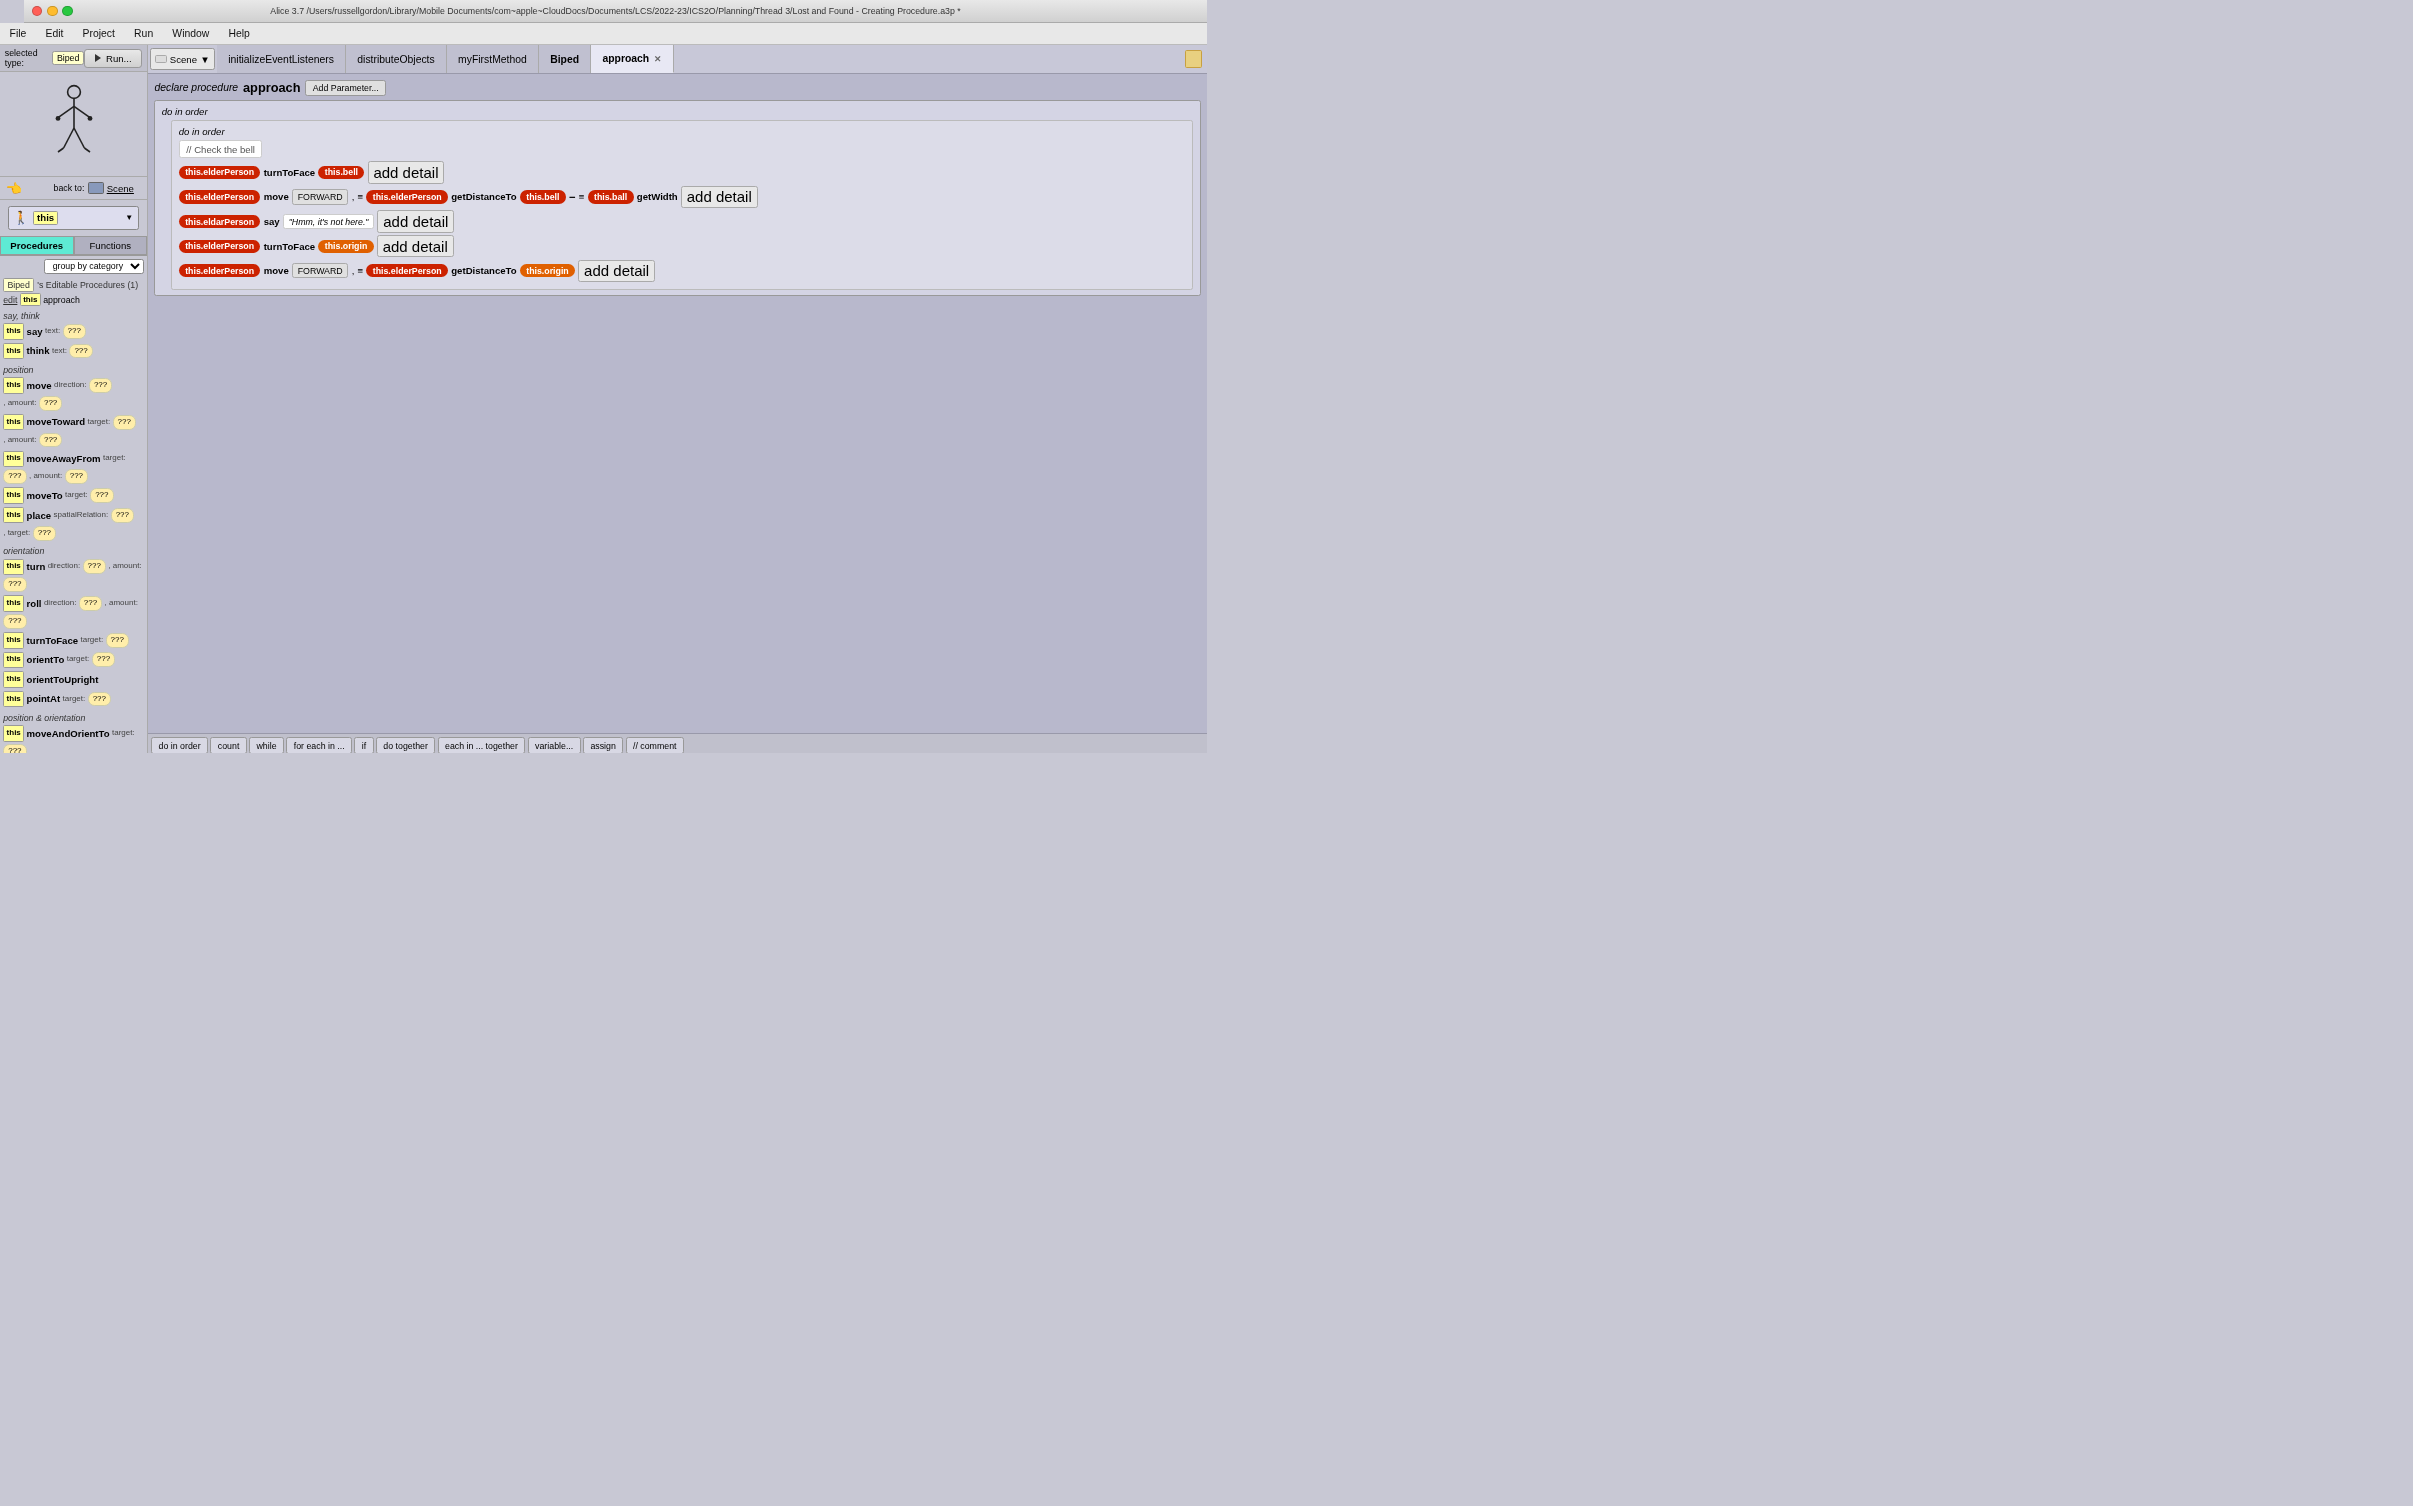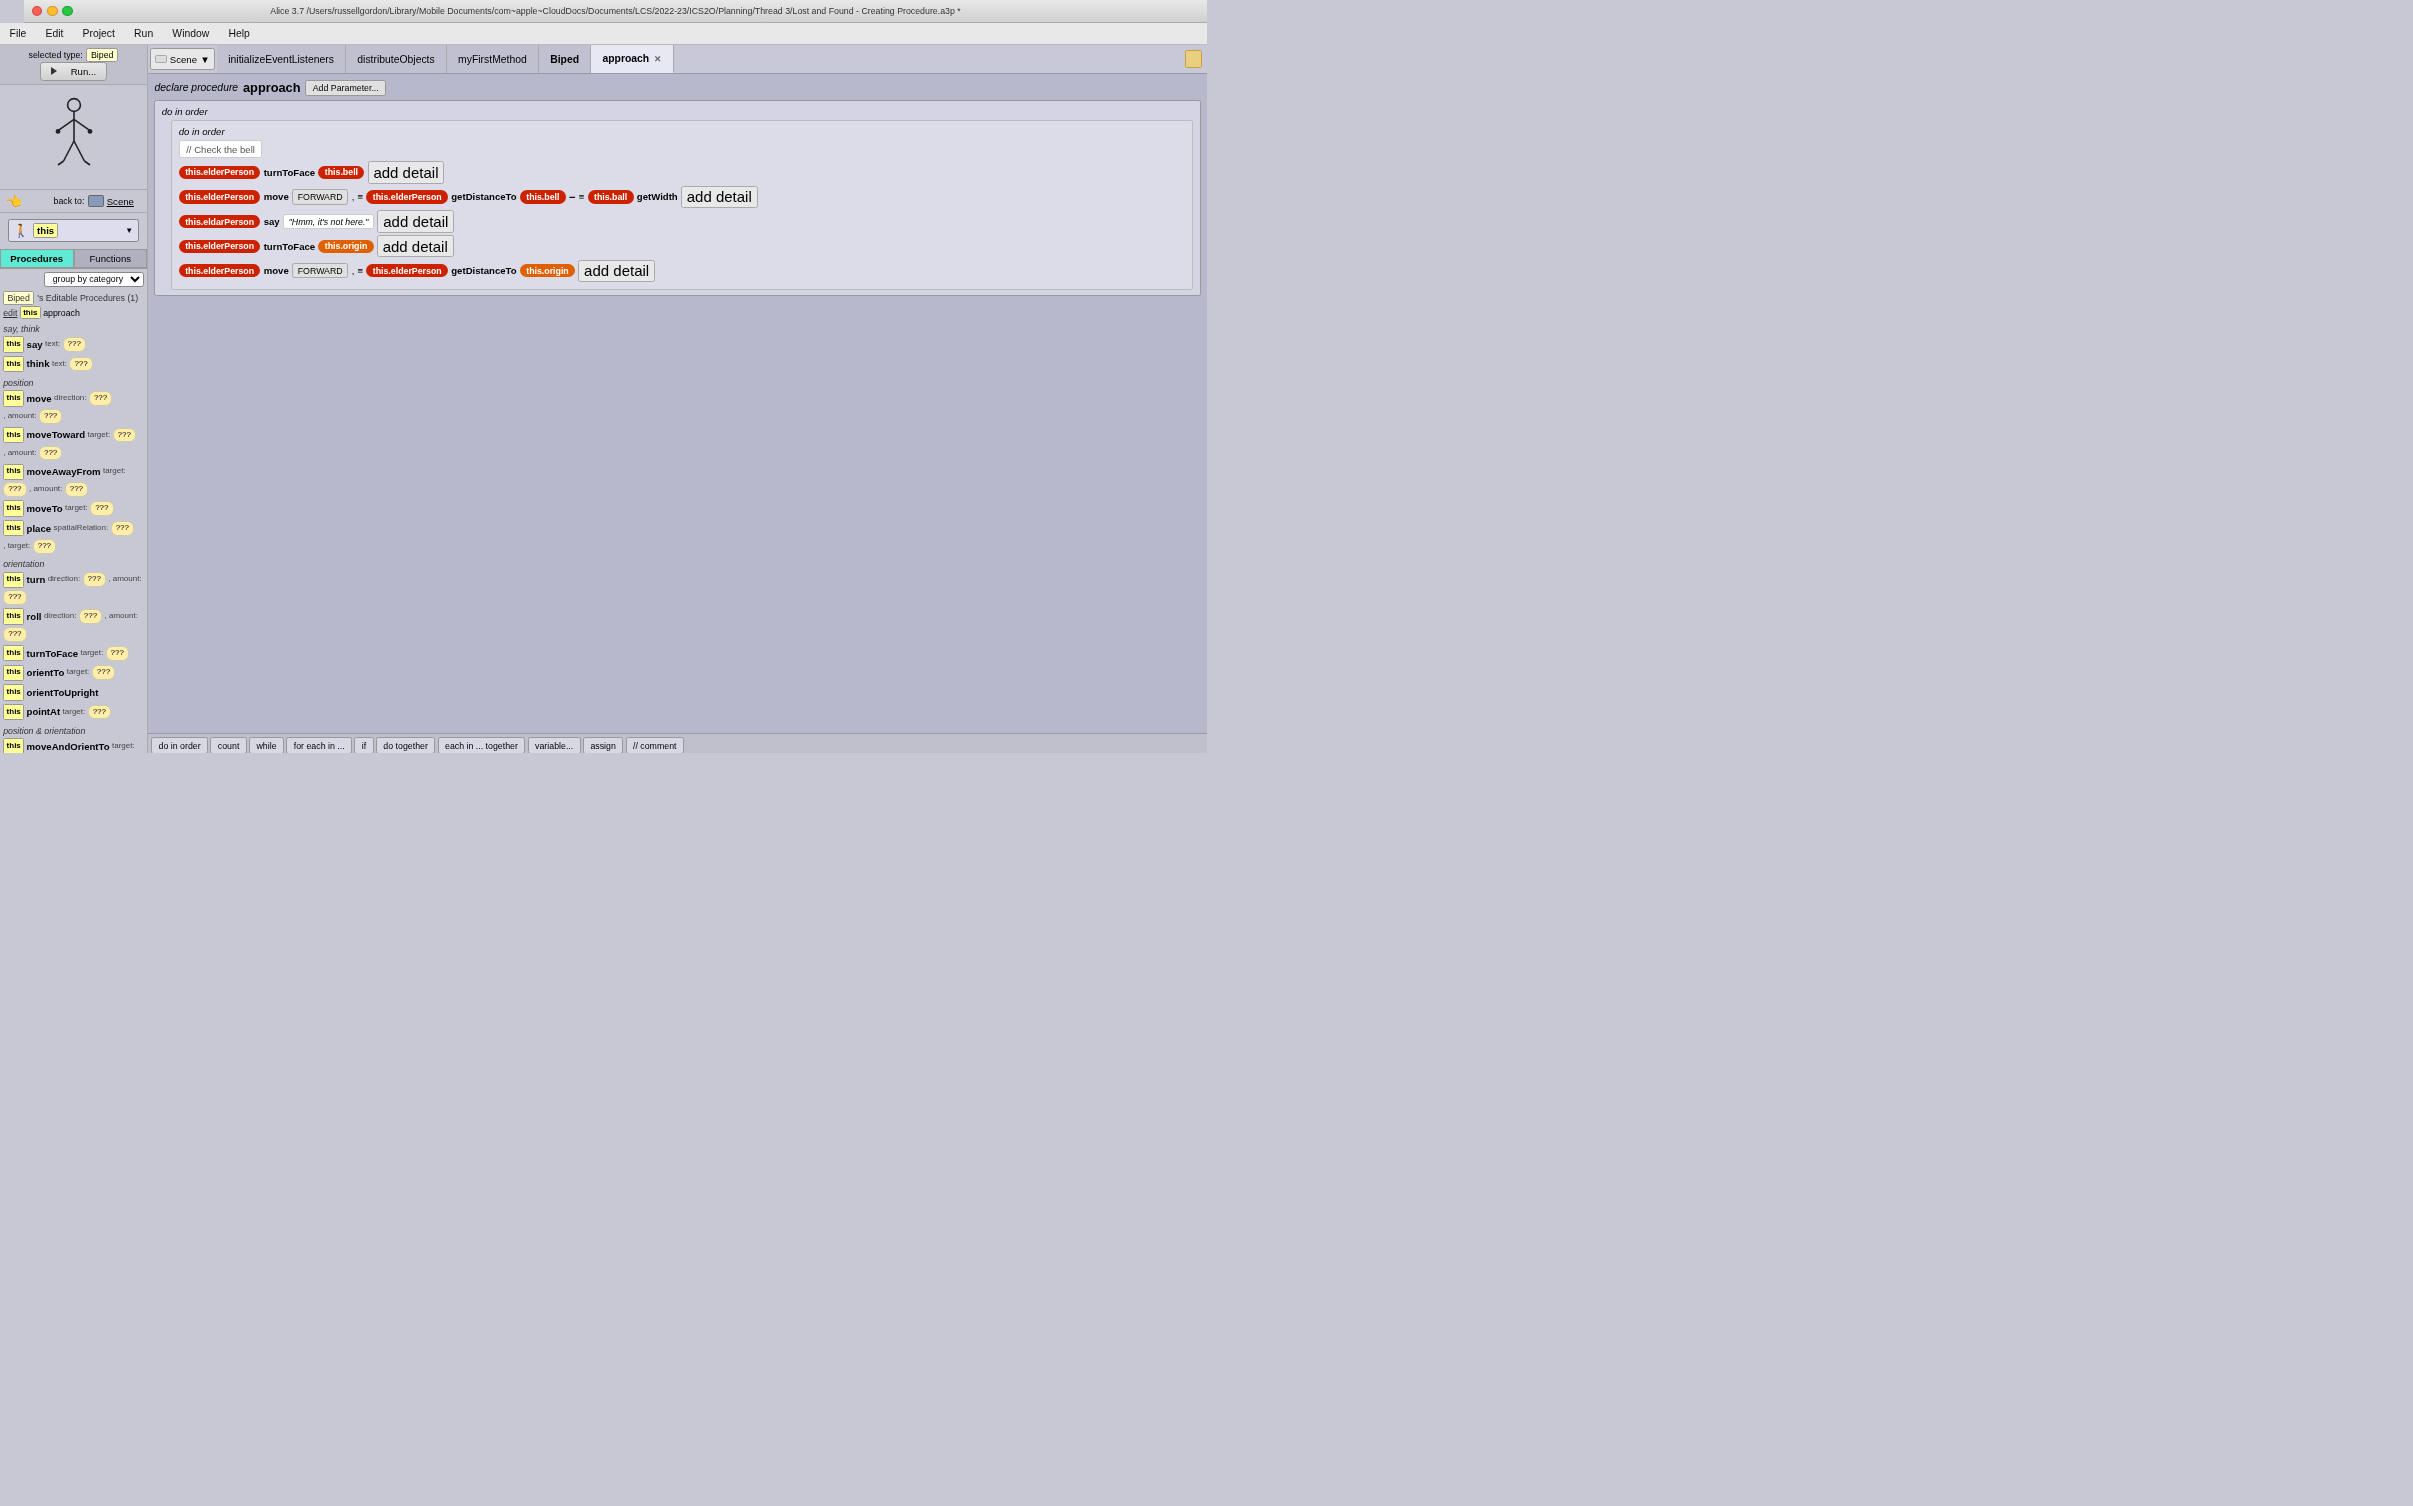--- a/index.html
+++ b/index.html
@@ -443,21 +443,21 @@
     
     .run-button {
       background: linear-gradient(180deg, #e8e8e8 0%, #d0d0d0 100%);
       border: 0.8px solid #999;
       border-radius: 3.2px;
       padding: 3.2px 9.6px;
       font-size: 9.6px;
       cursor: pointer;
       display: flex;
       align-items: center;
-      gap: 14px;
+      gap: 5px;
     }
     .play-triangle {
       width: 0; height: 0;
       border-top: 4px solid transparent;
       border-bottom: 4px solid transparent;
       border-left: 6.4px solid #333;
     }
   </style>
 </head>
 <body>
@@ -477,21 +477,21 @@
   <span class="menu-item">Project</span>
   <span class="menu-item">Run</span>
   <span class="menu-item">Window</span>
   <span class="menu-item">Help</span>
 </div>
 
 <div class="app-body">
 
   <div class="left-panel">
 
-    <div style="display:flex; padding: 3.2px 4.8px; background:#c0c0cc; border-bottom:0.8px solid #aaa; align-items:center; justify-content:space-between;flex-direction:column;">
+    <div style="display:flex; padding: 3.2px 4.8px; background:#c0c0cc; border-bottom:0.8px solid #aaa; align-items:center; justify-content:space-between;">
       <div class="selected-type-bar" style="border:none; padding:0; background:transparent; display:flex; align-items:center; gap:3.2px;">
         <span style="font-size:8.8px;">selected type:</span>
         <span class="selected-type-badge">Biped</span>
       </div>
       <button class="run-button">
         <div class="play-triangle"></div>
         <span>Run...</span>
       </button>
     </div>
 

